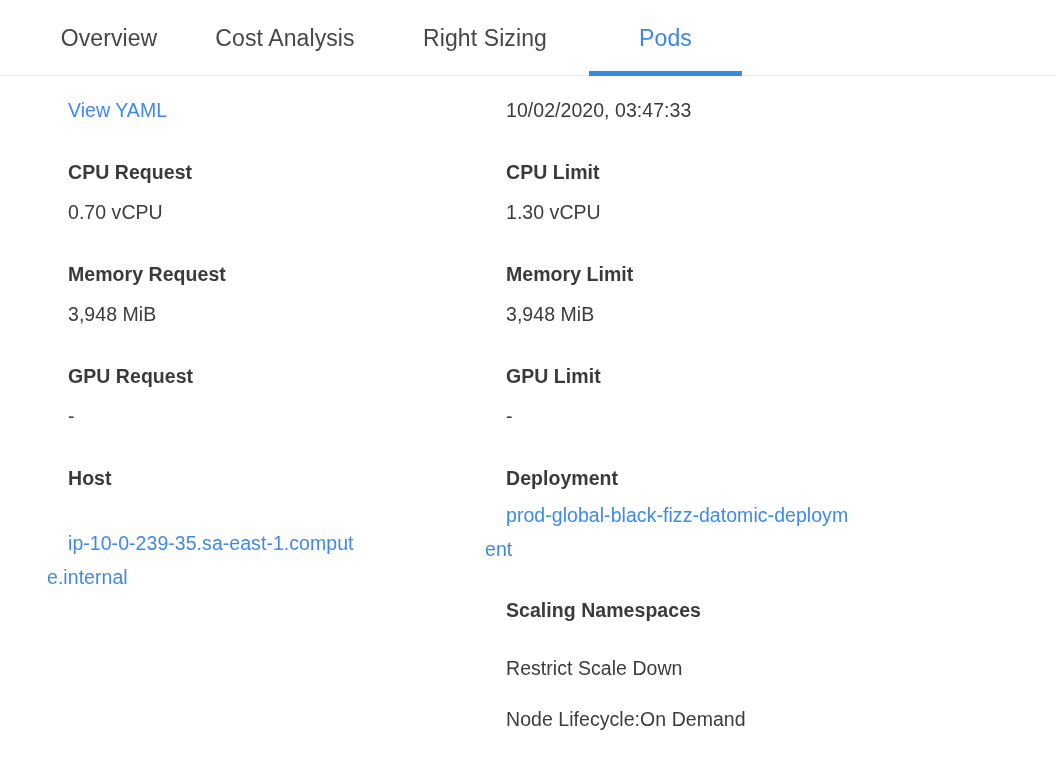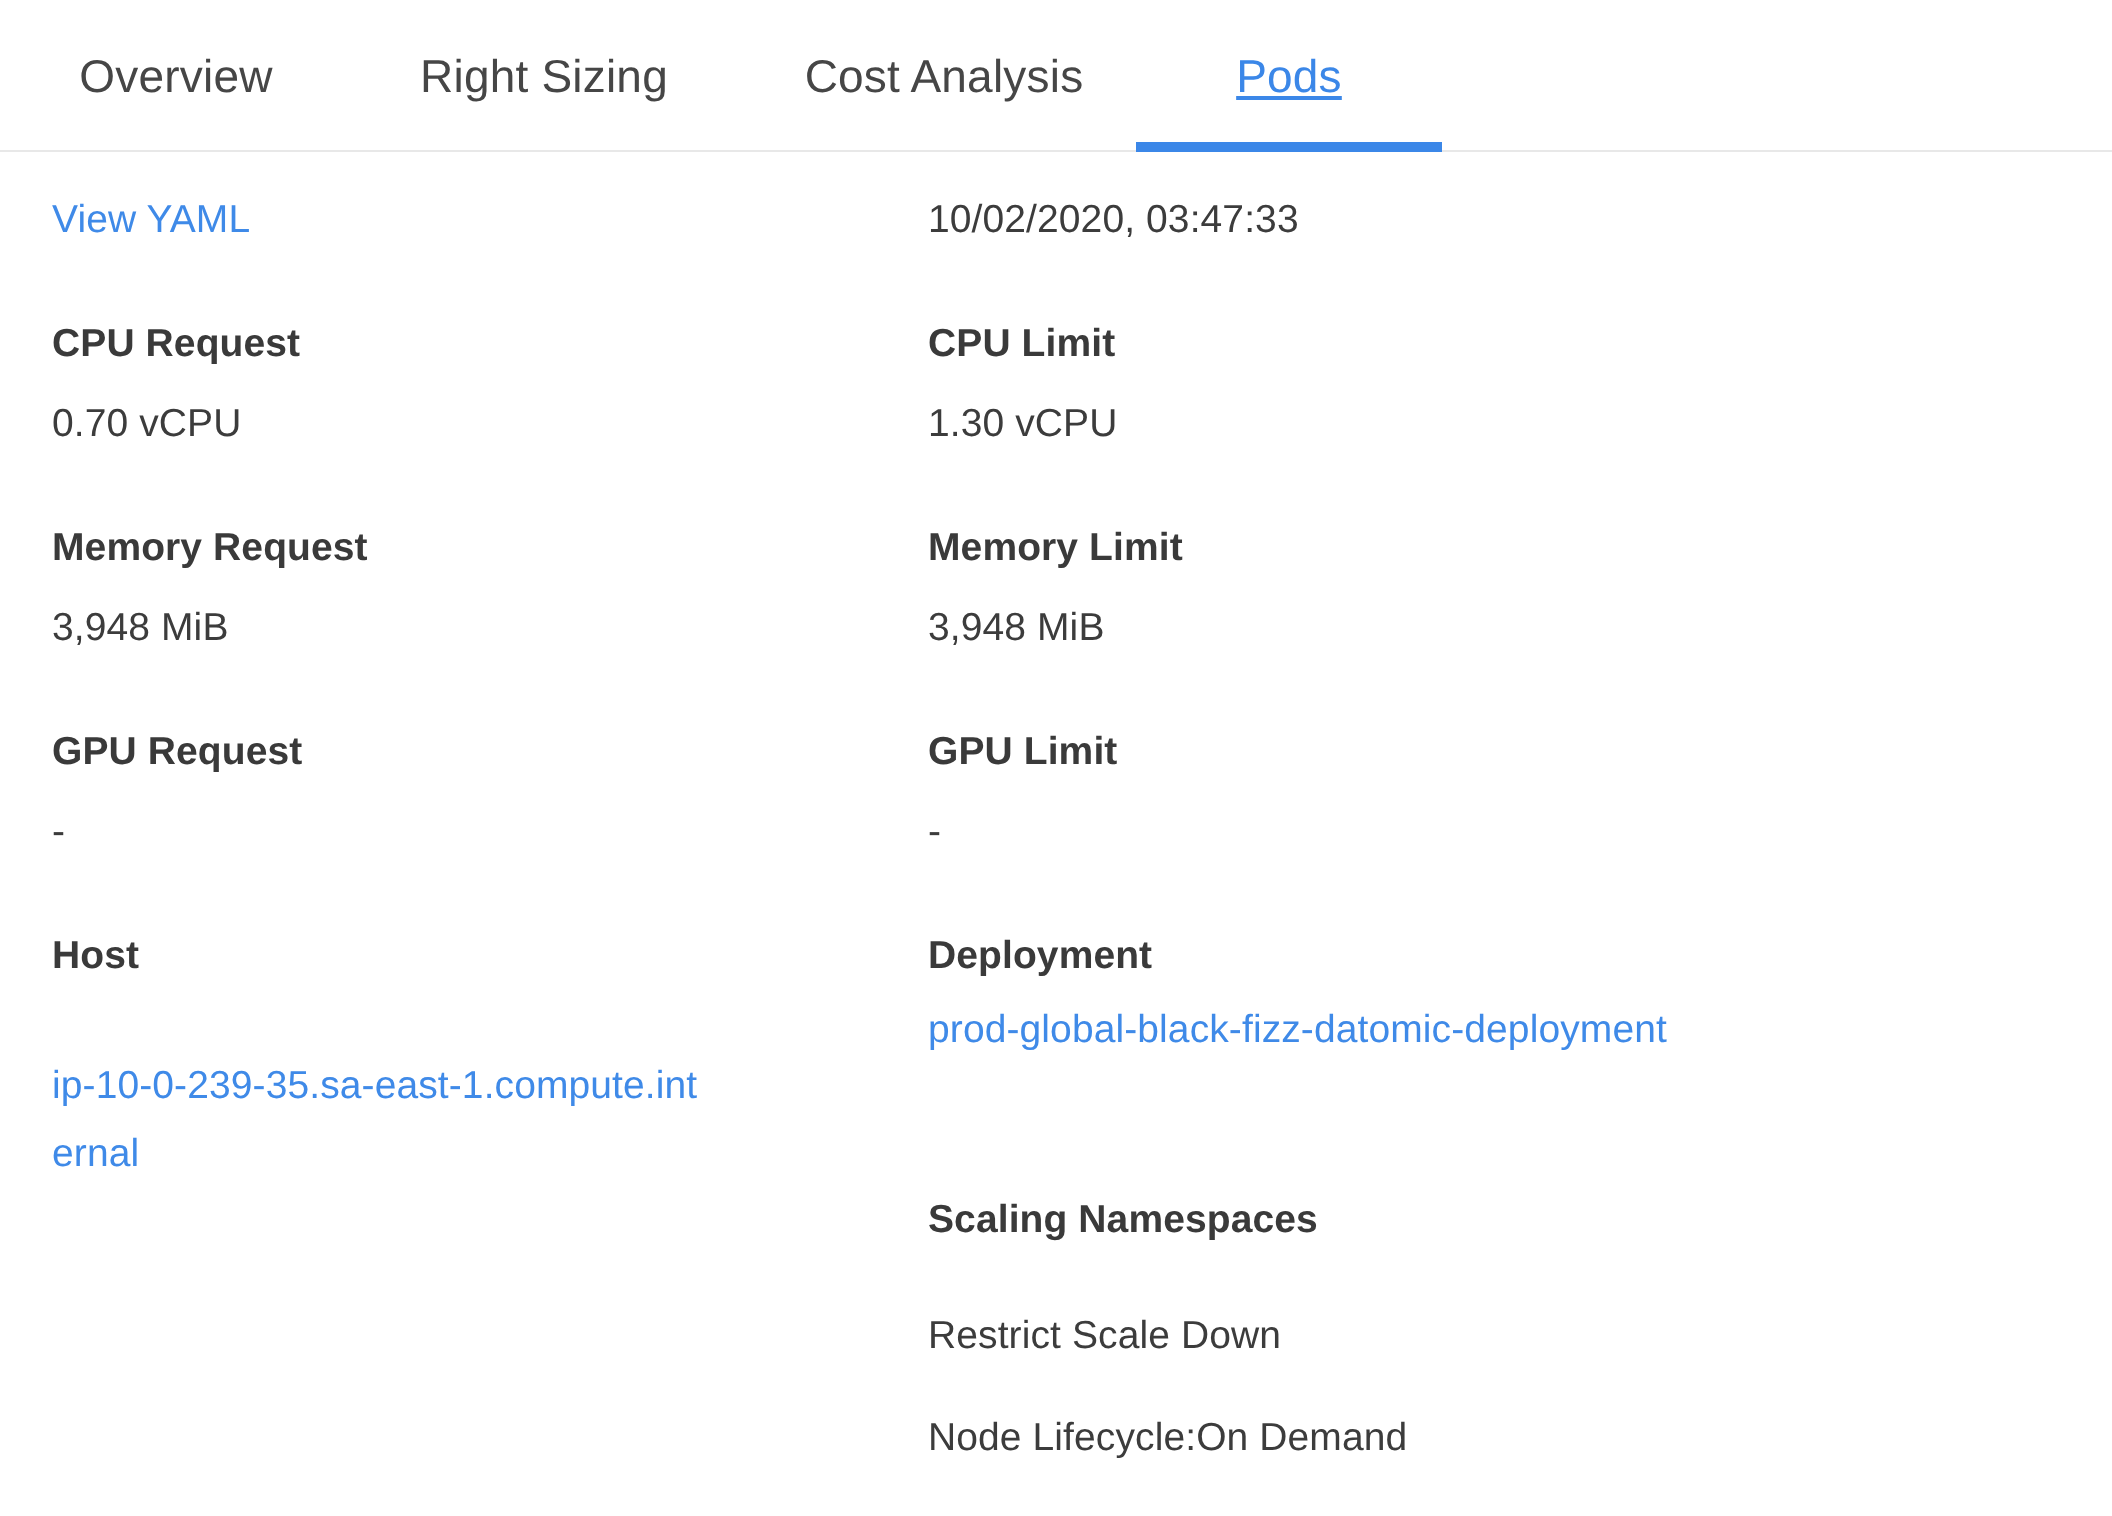--- a/index.html
+++ b/index.html
@@ -1,15 +1,15 @@
 <!DOCTYPE html>
 <html><head>
 <meta charset="utf-8">
 <style>
-  * { box-sizing: border-box; }
+  * { box-sizing: border-box; padding-left: 21px; }
   html, body {
     margin: 0;
     padding: 0;
     background: #ffffff;
   }
   body {
     width: 1056px;
     height: 758px;
     font-family: "Liberation Sans", "DejaVu Sans", sans-serif;
     color: #3c3c3c;
@@ -44,21 +44,21 @@
     user-select: none;
     background: transparent;
     border: none;
     font-family: inherit;
     padding: 0;
   }
   .tab-overview   { width: 160px; }
   .tab-cost       { width: 192px; }
   .tab-rightsize  { width: 208px; }
   .tab-namespaces { width: 222px; }
-  .tab-pods       { width: 153px; text-decoration: underline; }
+  .tab-pods       { width: 153px; }
 
   .tab.active {
     color: #3b87e8;
   }
   .tab.active::after {
     content: "";
     position: absolute;
     left: 0;
     right: 0;
     bottom: 0;
@@ -108,22 +108,22 @@
   
   .p { position: absolute; left: 0; white-space: nowrap; }
   .p-wrap { position: absolute; left: 0; width: 330px; white-space: normal; }
 </style>
 </head>
 <body>
 
 <div class="tabbar">
   <div class="tabs">
     <button class="tab tab-overview">Overview</button>
+    <button class="tab tab-cost">Cost Analysis</button>
     <button class="tab tab-rightsize">Right Sizing</button>
-    <button class="tab tab-cost">Cost Analysis</button>
     <button class="tab tab-pods active">Pods</button>
   </div>
 </div>
 
 <div class="content">
 
   <div class="col col-left">
 
     <div class="p" style="top:21px;">
       <a class="link link-inline" href="#">View YAML</a>

